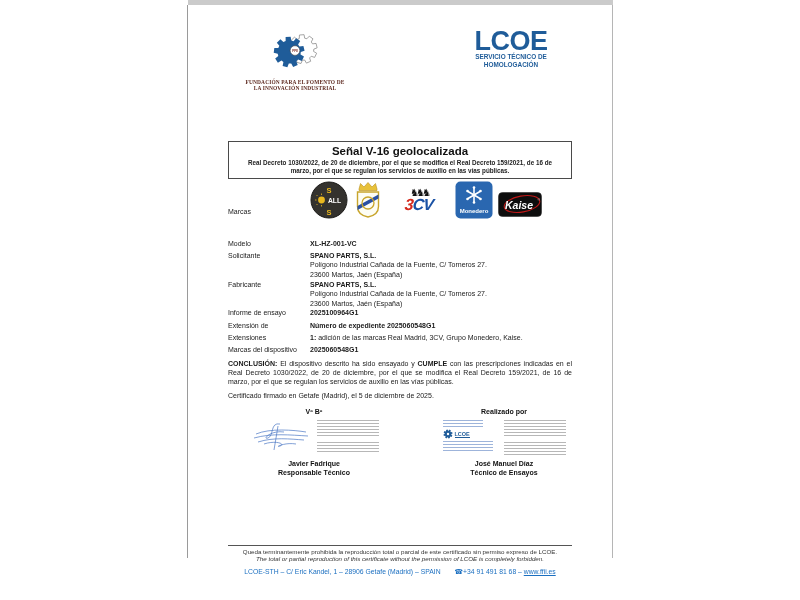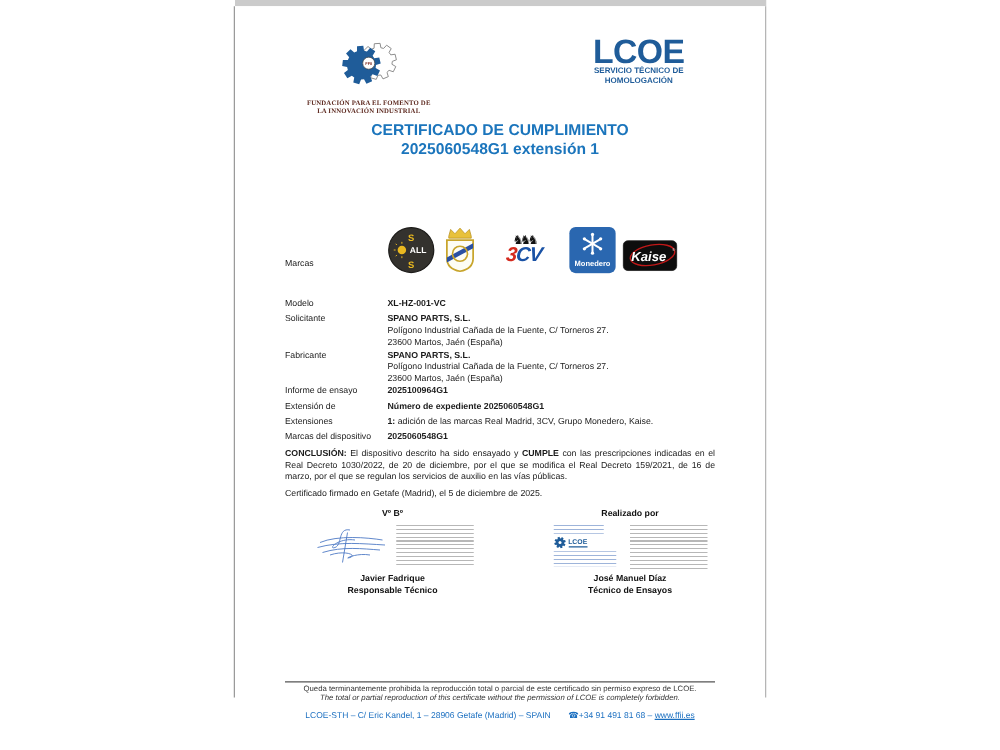--- a/index.html
+++ b/index.html
@@ -86,25 +86,25 @@
         <div>LA INNOVACIÓN INDUSTRIAL</div>
       </div>
     </div>
     <div class="lcoe">
       <div class="lcoe-name">LCOE</div>
       <div class="lcoe-sub">SERVICIO TÉCNICO DE</div>
       <div class="lcoe-sub">HOMOLOGACIÓN</div>
     </div>
   </div>
 
-  <div class="sec title">
-    <div>CERTIFICADO DE CUMPLIMIENTO</div>
-    <div>2025060548G1 extensión 1</div>
-  </div>
-
+
+  <div class="sec subject">
+    <div class="subject-title">Señal V-16 geolocalizada</div>
+    <div class="subject-body">Real Decreto 1030/2022, de 20 de diciembre, por el que se modifica el Real Decreto 159/2021, de 16 de marzo, por el que se regulan los servicios de auxilio en las vías públicas.</div>
+  </div>
 
   <div class="sec row brands">
     <div class="lbl">Marcas</div>
     <div class="brand-strip">
       <svg class="logo" width="38" height="38" viewBox="0 0 38 38">
         <circle cx="19" cy="19" r="18" fill="#34322e" stroke="#1d1c1a" stroke-width="1"></circle>
         <text x="19" y="11.5" font-size="7.5" font-weight="bold" fill="#e9b820" text-anchor="middle">S</text>
         <circle cx="11.5" cy="19" r="3.4" fill="#e9b820"></circle>
         <g stroke="#e9b820" stroke-width="0.8">
           <line x1="6.5" y1="19" x2="5" y2="19"></line>

